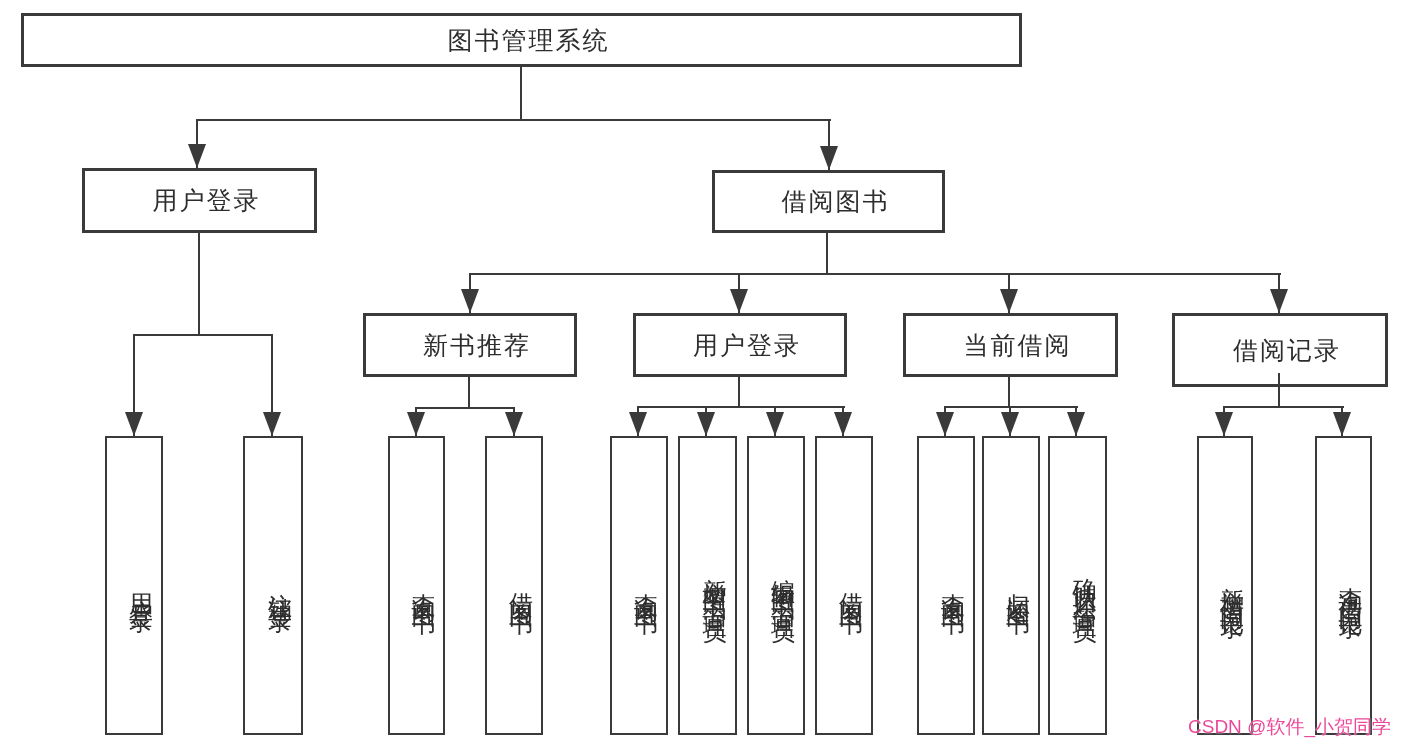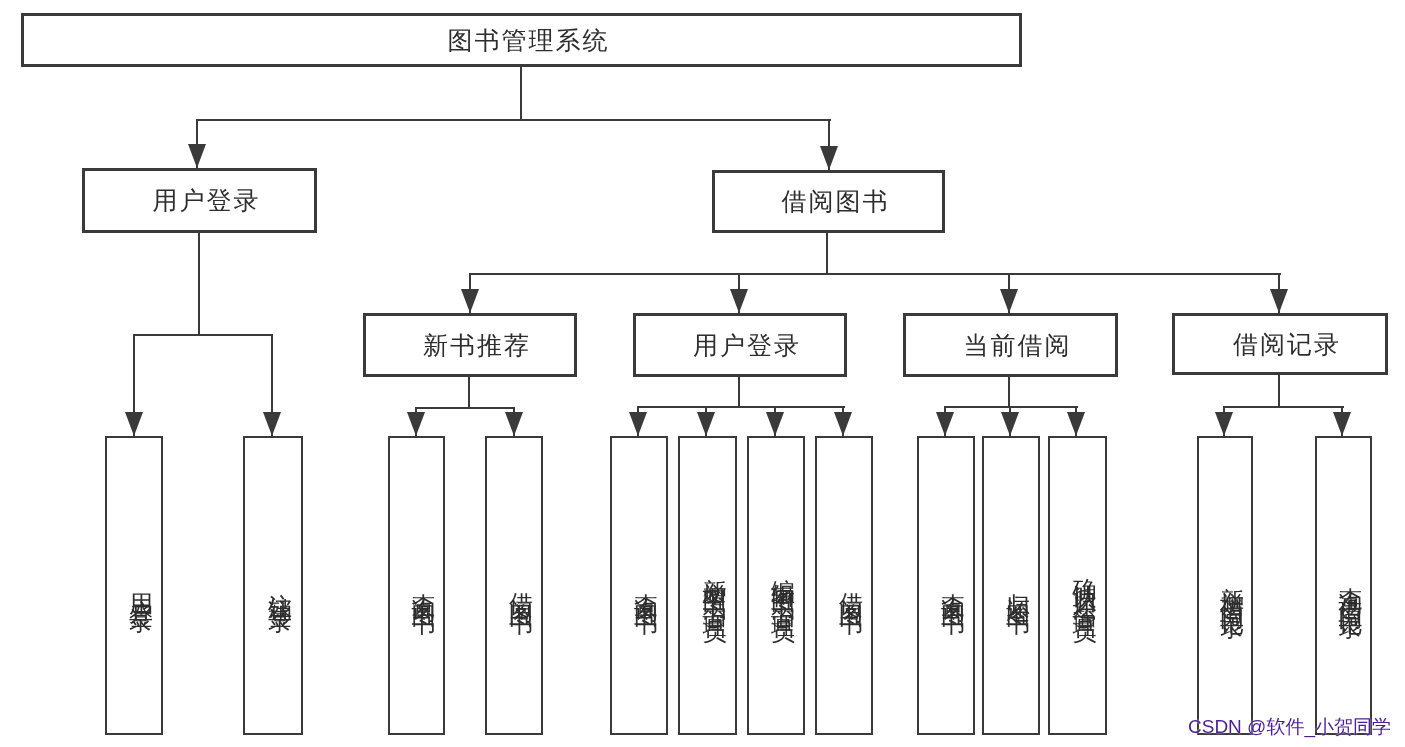--- a/index.html
+++ b/index.html
@@ -22,21 +22,21 @@
   .vline,.hline{position:absolute;background:#3a3a3a;}
   .vline{width:2px;}
   .hline{height:2px;}
   .arrow{
     position:absolute;width:0;height:0;
     border-left:9px solid transparent;border-right:9px solid transparent;
     border-top:24px solid #3a3a3a;
   }
   .watermark{
     position:absolute;left:1188px;top:714px;z-index:9;
-    font-size:19px;color:#4c1d95;white-space:nowrap;
+    font-size:19px;color:#ec4899;white-space:nowrap;
     text-shadow:0 0 2px #ffffff;
   }
 </style>
 </head>
 <body>
 
 <div class="stage">
 
   <div class="box hbox" style="left:21px;top:13px;width:1001px;height:54px;">
     <span>图书管理系统</span>
@@ -51,21 +51,21 @@
 
   <div class="box hbox" style="left:363px;top:313px;width:214px;height:64px;">
     <span>新书推荐</span>
   </div>
   <div class="box hbox" style="left:633px;top:313px;width:214px;height:64px;">
     <span>用户登录</span>
   </div>
   <div class="box hbox" style="left:903px;top:313px;width:215px;height:64px;">
     <span>当前借阅</span>
   </div>
-  <div class="box hbox" style="left:1172px;top:313px;width:216px;height:62px;">
+  <div class="box hbox" style="left:1172px;top:313px;width:216px;height:74px;">
     <span>借阅记录</span>
   </div>
 
   <div class="box leaf" style="left:105px;top:436px;width:58px;height:299px;">
     <span>用户登录</span>
   </div>
   <div class="box leaf" style="left:243px;top:436px;width:60px;height:299px;">
     <span>注销登录</span>
   </div>
   <div class="box leaf" style="left:388px;top:436px;width:57px;height:299px;">

